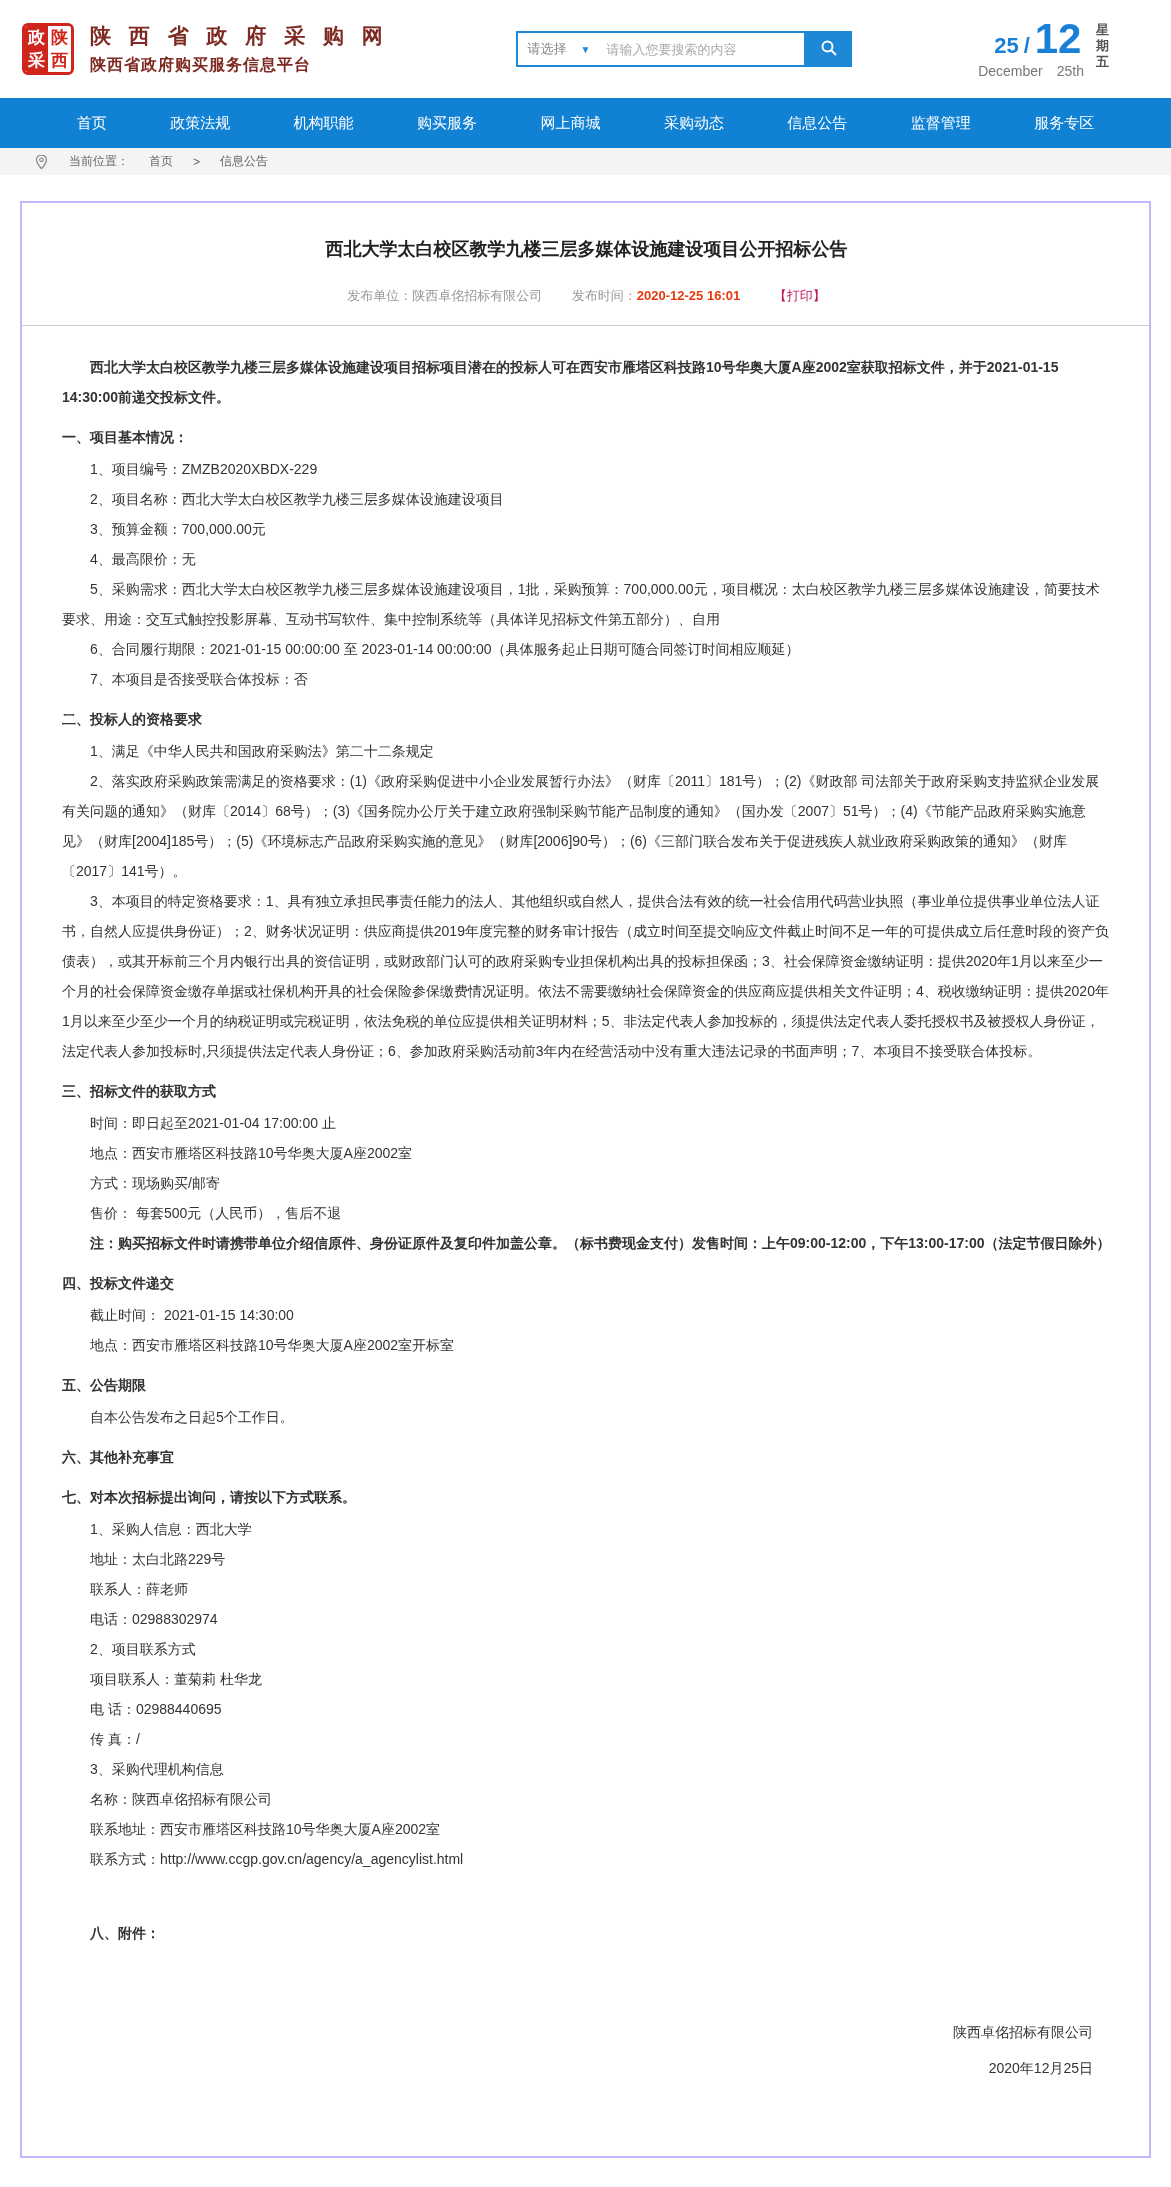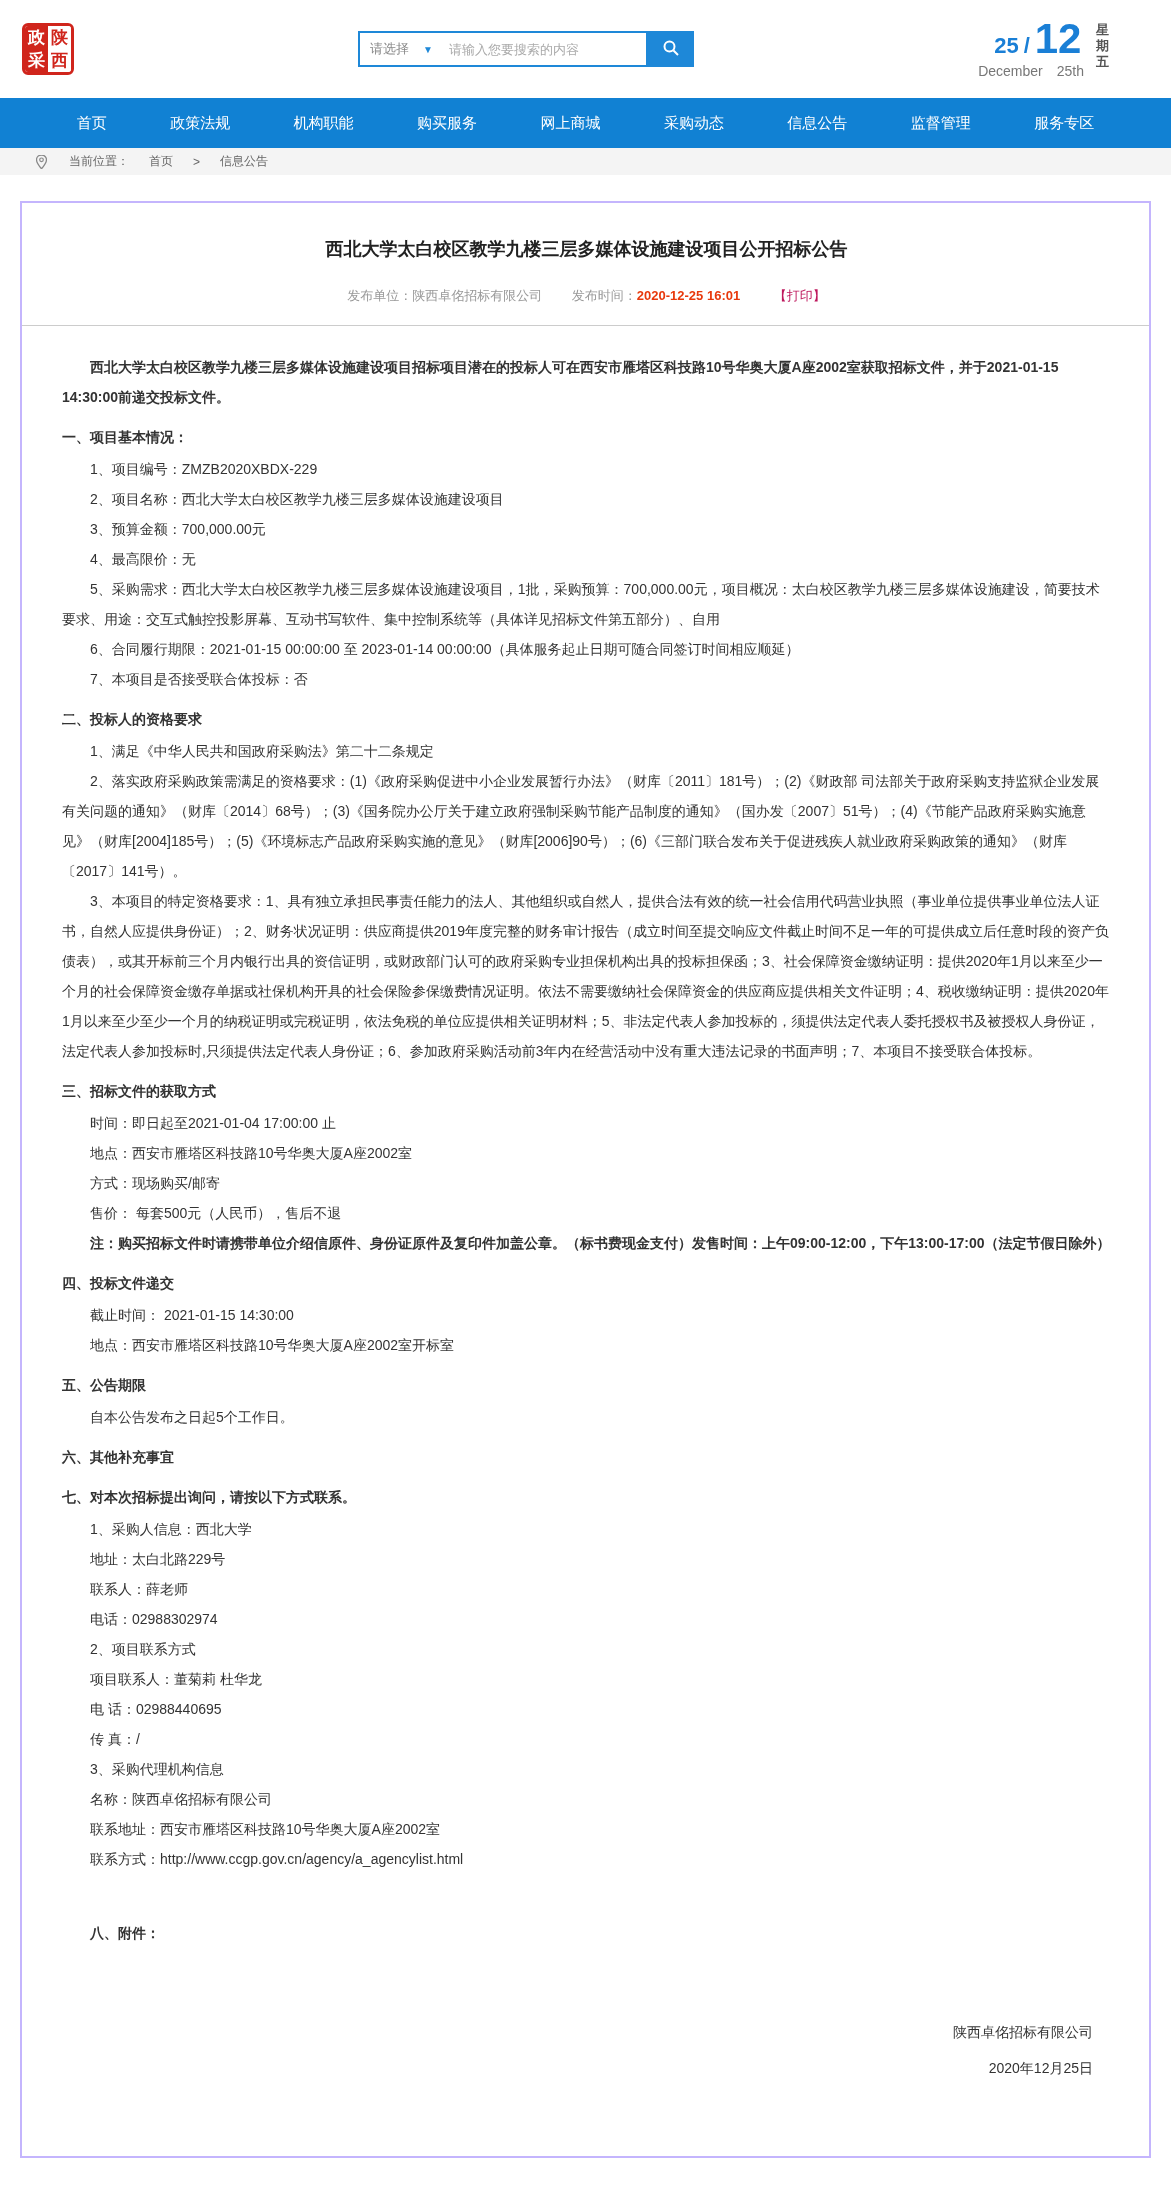--- a/index.html
+++ b/index.html
@@ -75,20 +75,24 @@
   <div class="brand">
     <div class="seal">
       <div class="seal-col seal-red">
         <span>政</span>
         <span>采</span>
       </div>
       <div class="seal-col seal-white">
         <span>陕</span>
         <span>西</span>
       </div>
+    </div>
+    <div class="brand-text">
+      <div class="brand-l1">陕 西 省 政 府 采 购 网</div>
+      <div class="brand-l2">陕西省政府购买服务信息平台</div>
     </div>
   </div>
 
   <div class="search">
     <div class="search-box">
       <div class="search-select">
         <span>请选择</span>
         <span class="caret">▼</span>
       </div>
       <input class="search-input" type="text" placeholder="请输入您要搜索的内容" style="">

